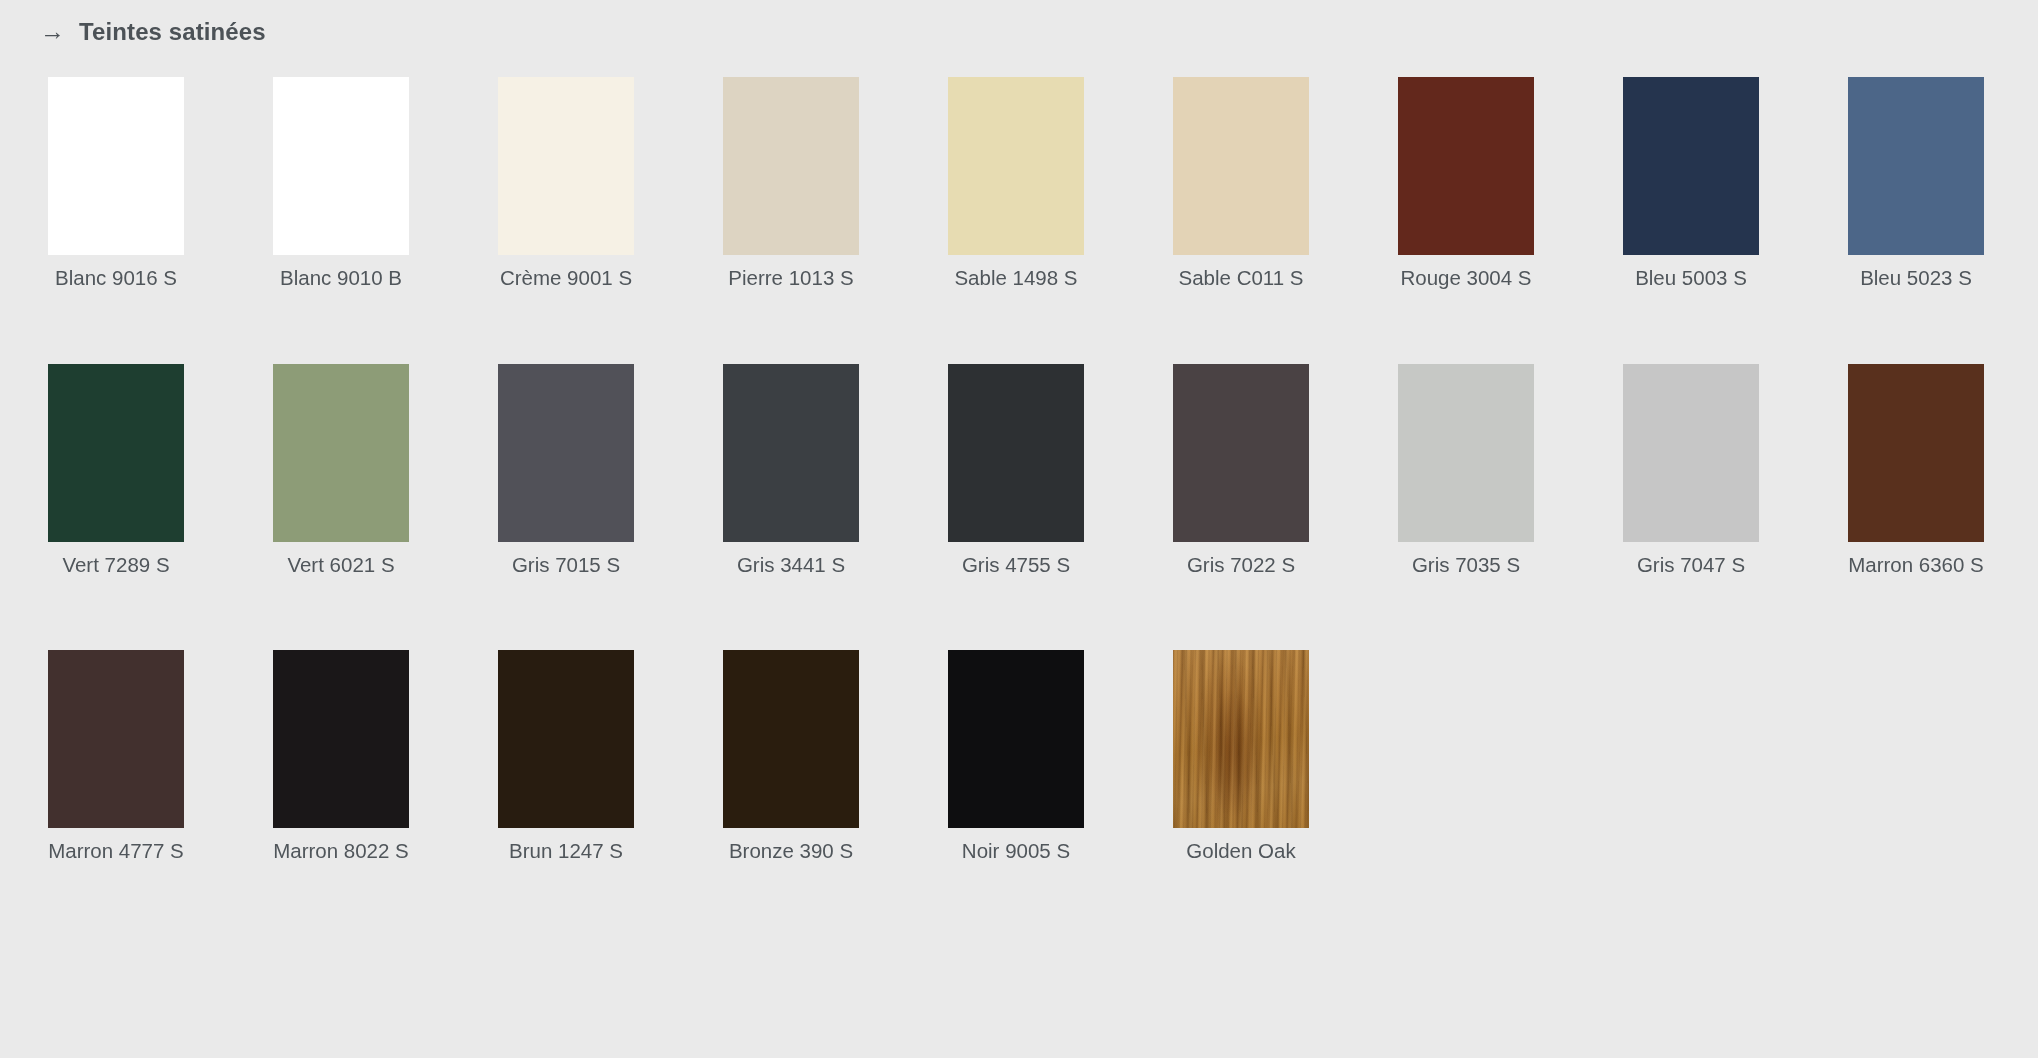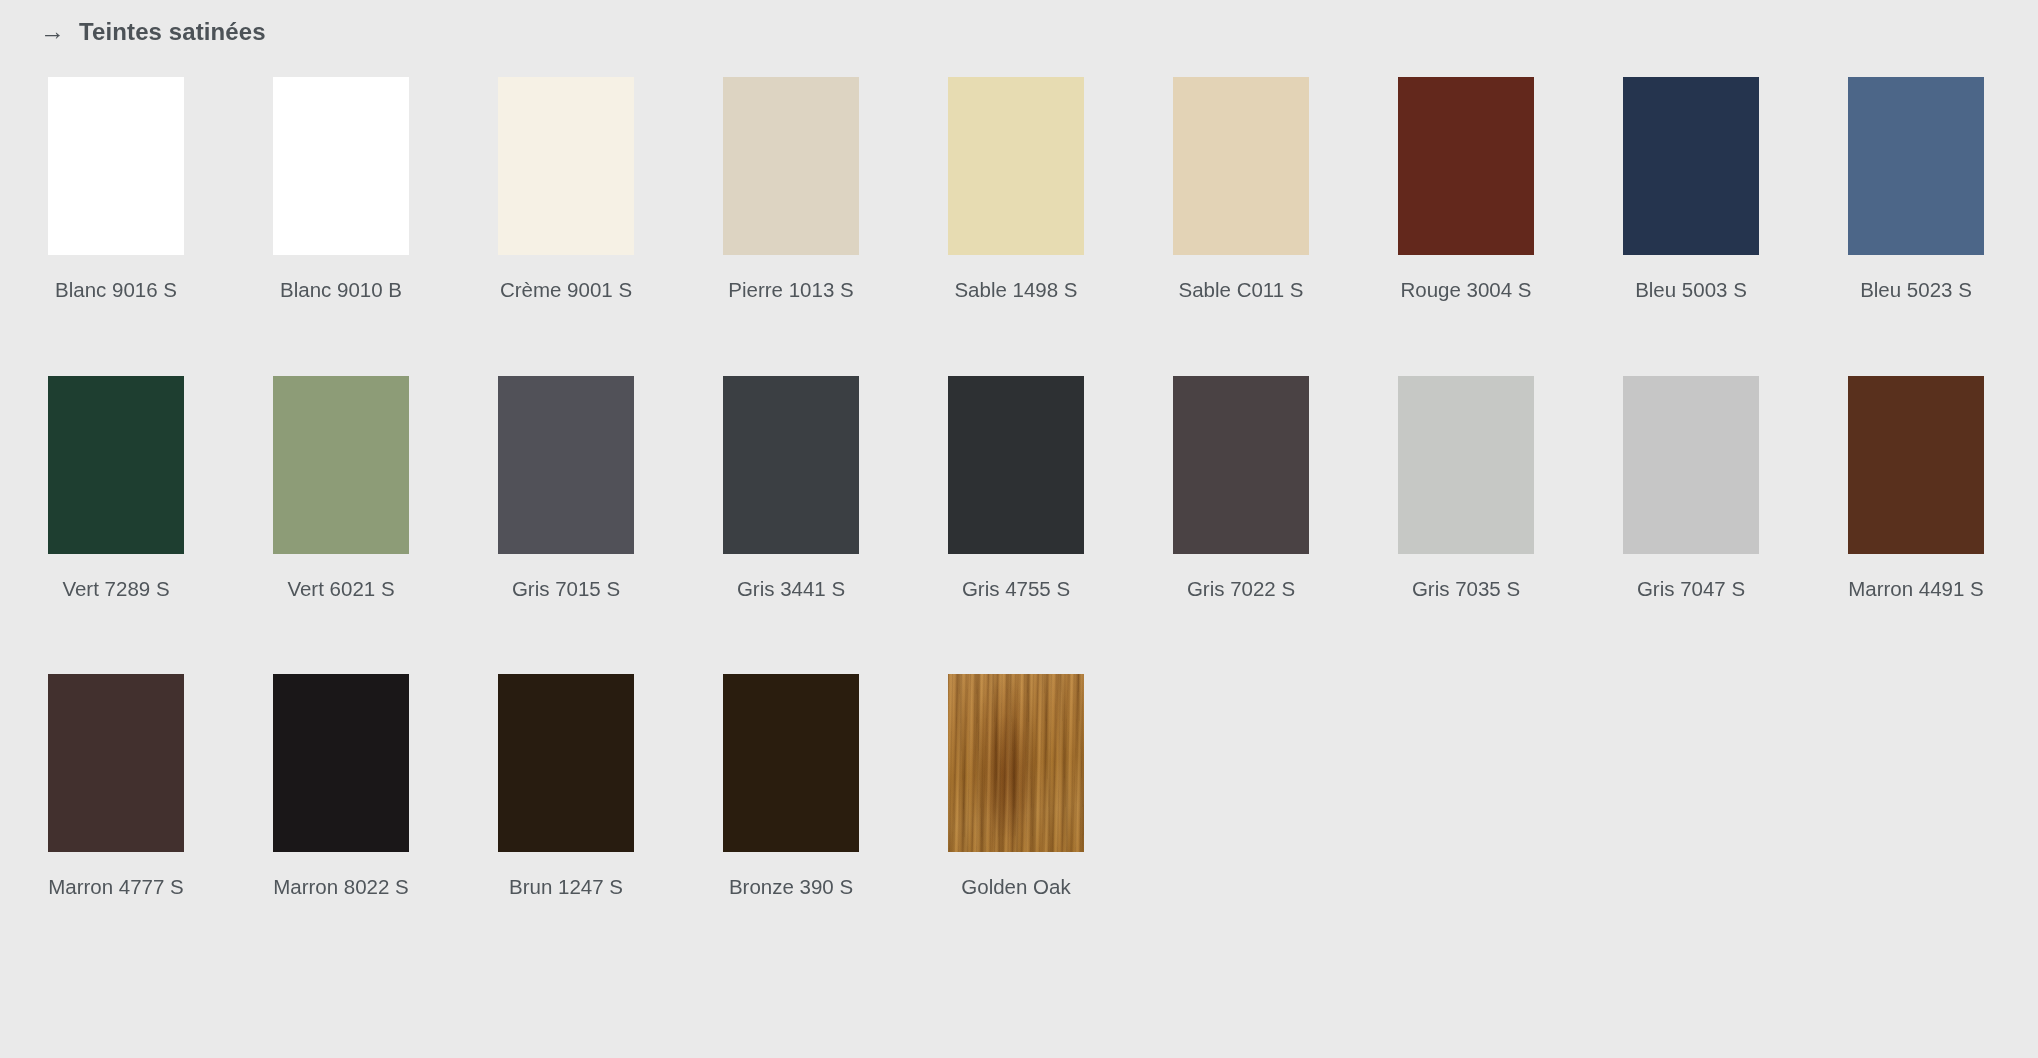--- a/index.html
+++ b/index.html
@@ -62,21 +62,21 @@
     height: 178px;
     display: block;
   }
 
   .swatch-label {
     display: block;
     width: 136px;
     text-align: center;
     font-size: 20.5px;
     color: #50565b;
-    margin-top: 24px;
+    margin-top: 12px;
     white-space: nowrap;
     line-height: 1.1;
   }
 
   
   .wood {
     position: relative;
     overflow: hidden;
     background-color: #b07c38;
     background-image:
@@ -192,37 +192,41 @@
       <div class="swatch-cell">
         <div class="swatch-chip" style="background-color: rgb(198, 200, 197);"></div>
         <span class="swatch-label">Gris 7035 S</span>
       </div>
       <div class="swatch-cell">
         <div class="swatch-chip" style="background-color: rgb(198, 198, 198);"></div>
         <span class="swatch-label">Gris 7047 S</span>
       </div>
       <div class="swatch-cell">
         <div class="swatch-chip" style="background-color: rgb(89, 48, 29);"></div>
-        <span class="swatch-label">Marron 4491 S</span>
+        <span class="swatch-label">Marron 6360 S</span>
       </div>
       <div class="swatch-cell">
         <div class="swatch-chip" style="background-color: rgb(66, 48, 46);"></div>
         <span class="swatch-label">Marron 4777 S</span>
       </div>
       <div class="swatch-cell">
         <div class="swatch-chip" style="background-color: rgb(26, 23, 24);"></div>
         <span class="swatch-label">Marron 8022 S</span>
       </div>
       <div class="swatch-cell">
         <div class="swatch-chip" style="background-color: rgb(40, 28, 16);"></div>
         <span class="swatch-label">Brun 1247 S</span>
       </div>
       <div class="swatch-cell">
         <div class="swatch-chip" style="background-color: rgb(42, 29, 14);"></div>
         <span class="swatch-label">Bronze 390 S</span>
       </div>
       <div class="swatch-cell">
+        <div class="swatch-chip" style="background-color: rgb(14, 14, 16);"></div>
+        <span class="swatch-label">Noir 9005 S</span>
+      </div>
+      <div class="swatch-cell">
         <div class="swatch-chip wood"></div>
         <span class="swatch-label">Golden Oak</span>
       </div>
     </div>
 
 </div>
 
 </body></html>

